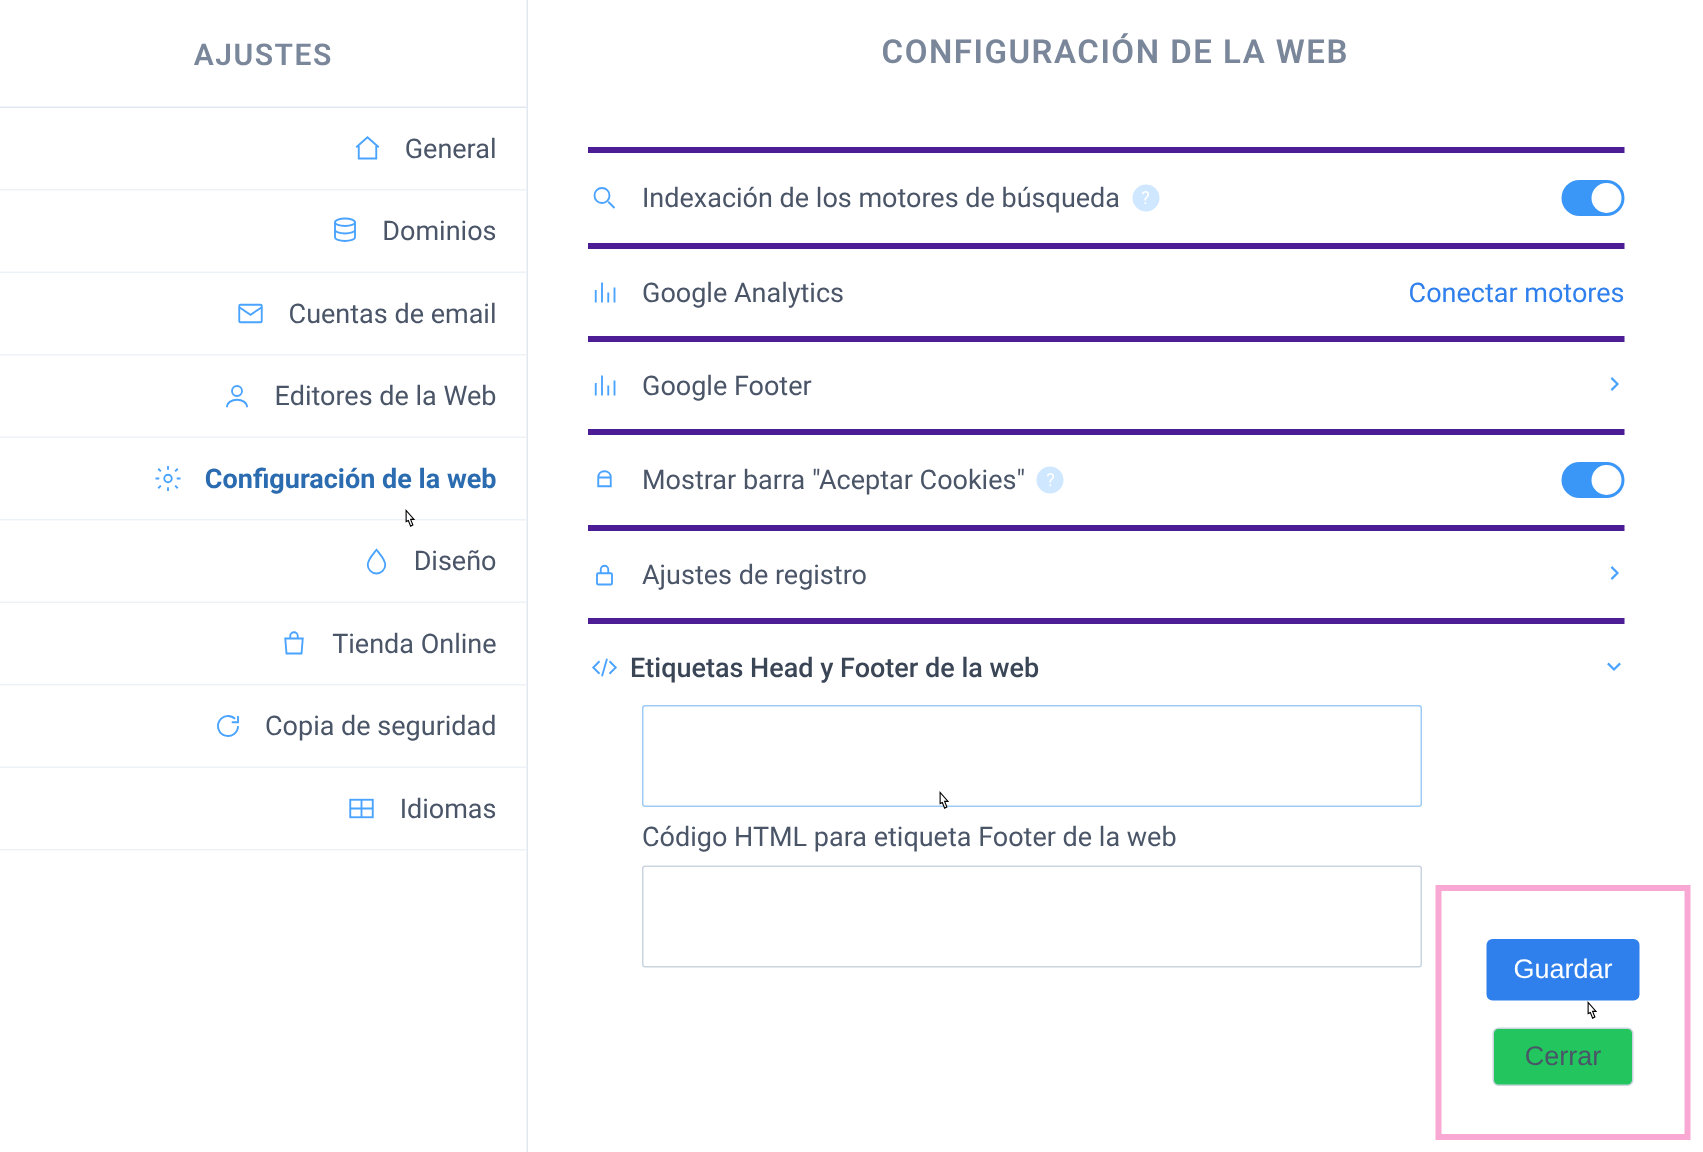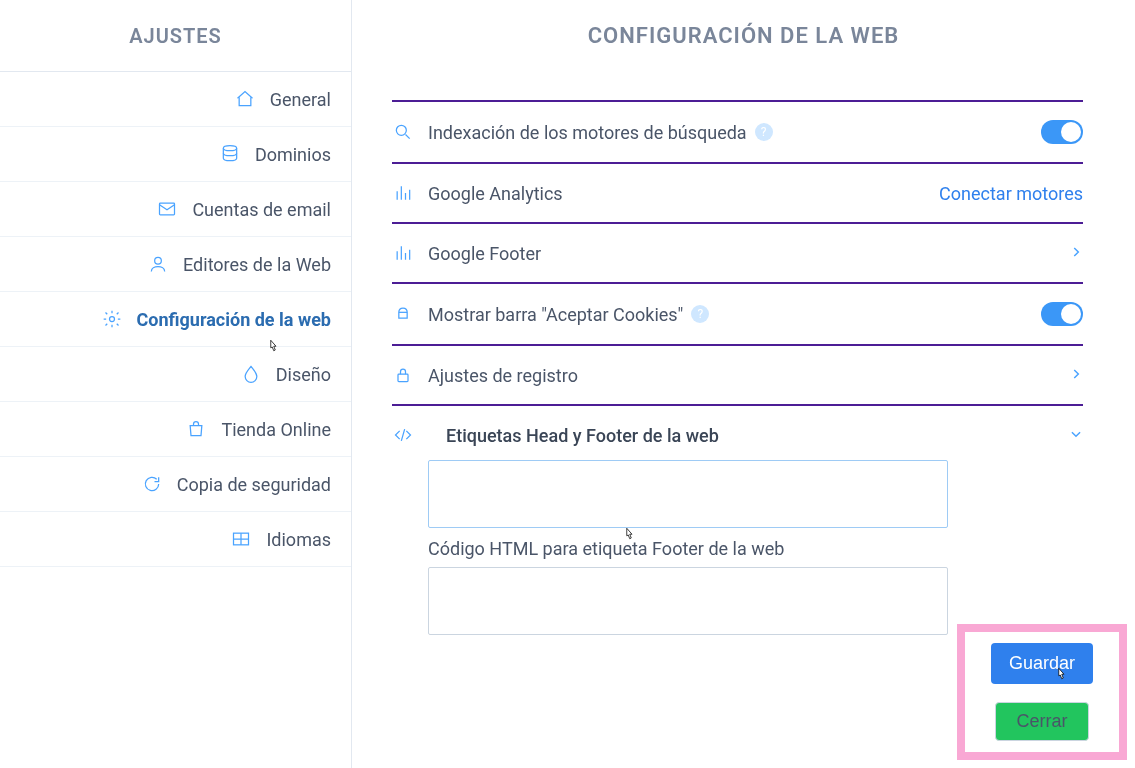--- a/index.html
+++ b/index.html
@@ -11,37 +11,37 @@
   .sidebar-title { font-size: 20px; font-weight: 600; letter-spacing: 1px; color: #7a869a; }
   .sidebar-item { display: flex; align-items: center; gap: 14px; padding: 16px 20px; border-bottom: 1px solid #edf2f7; cursor: pointer; font-size: 18px; color: #4a5568; justify-content: flex-end; }
   .sidebar-item.active { color: #2b6cb0; font-weight: 700; }
   .sidebar-icon { width: 22px; height: 22px; flex: 0 0 22px; display:flex; align-items:center; justify-content:center; }
   .sidebar-icon svg { width: 20px; height: 20px; stroke: #4aa3ff; fill: none; stroke-width: 1.5; }
   
   .main { flex: 1; display: flex; flex-direction: column; overflow: hidden; }
   .main-header { height: 72px; display: flex; align-items: center; justify-content: center; border-bottom: 1px solid #fff; }
   .main-title { font-size: 22px; font-weight: 600; letter-spacing: 1px; color: #7a869a; }
   .content { flex: 1; padding: 0 52px 0 40px; overflow: hidden; }
-  .row { display: flex; align-items: center; gap: 14px; padding: 18px 0; border-bottom: 2px solid #4c1d95; }
+  .row { display: flex; align-items: center; gap: 14px; padding: 18px 0; border-bottom: 4px solid #4c1d95; }
   .row.cut { padding-top: 0; height: 30px; overflow: hidden; align-items: flex-end; }
   .row-icon { width: 22px; height: 22px; flex: 0 0 22px; display:flex; align-items:center; justify-content:center; }
   .row-icon svg { width: 20px; height: 20px; stroke: #4aa3ff; fill: none; stroke-width: 1.5; }
   .row-label { font-size: 18px; color: #4a5568; flex: 1; display:flex; align-items:center; gap:8px;}
   .row-action { font-size: 18px; color: #2f80ed; cursor: pointer; }
   .help-dot { width: 18px; height: 18px; border-radius: 50%; background: #cfe7ff; color: #fff; font-size: 12px; display:flex; align-items:center; justify-content:center; }
   .toggle { width: 42px; height: 24px; border-radius: 12px; background: #3b97f7; position: relative; cursor:pointer; }
   .toggle::after { content:""; position:absolute; right:2px; top:2px; width:20px; height:20px; border-radius:50%; background:#fff; }
   .chevron svg { width: 14px; height: 14px; stroke: #4aa3ff; fill:none; stroke-width:2.5; }
-  .section-row { display:flex; align-items:center; gap:32px; padding: 18px 0 14px 0; }
+  .section-row { display:flex; align-items:center; gap:6px; padding: 18px 0 14px 0; }
   .section-row .row-label { font-weight: 500; color:#3a4556;}
   .detail-block { padding: 0 0 0 36px; }
   .field-label { font-size: 18px; color: #4a5568; margin: 6px 0 8px 0; }
   .textarea { width: 520px; height: 68px; border: 1px solid #9ecbf5; border-radius: 2px; padding: 6px 8px; font-size: 14px; resize: none; outline: none; }
   .textarea.plain { border-color: #cbd5e0; }
-  .actions-box { position: absolute; right: 8px; bottom: 8px; width: 170px; height: 136px; border: 8px solid #f9a8d4; display:flex; flex-direction:column; align-items:center; justify-content:center; gap:18px; background: rgba(255,255,255,0.0); }
+  .actions-box { position: absolute; right: 8px; bottom: 8px; width: 170px; height: 170px; border: 4px solid #f9a8d4; display:flex; flex-direction:column; align-items:center; justify-content:center; gap:18px; background: rgba(255,255,255,0.0); }
   .btn-primary { background: #2f80ed; color: #fff; border: none; border-radius: 4px; padding: 10px 18px; font-size: 18px; cursor: pointer; }
   .btn-secondary { background: #22c55e; color: #4a5568; border: 1px solid #cbd5e0; border-radius: 4px; padding: 8px 20px; font-size: 18px; cursor: pointer; }
   .wrapper { position: relative; width:1135px; height:768px; overflow:hidden; }
   .cursor { position:absolute; width:18px; height:22px; pointer-events:none; }
   .cursor svg { width:18px; height:22px; }
 </style>
 </head>
 <body>
 <div class="wrapper">
 

